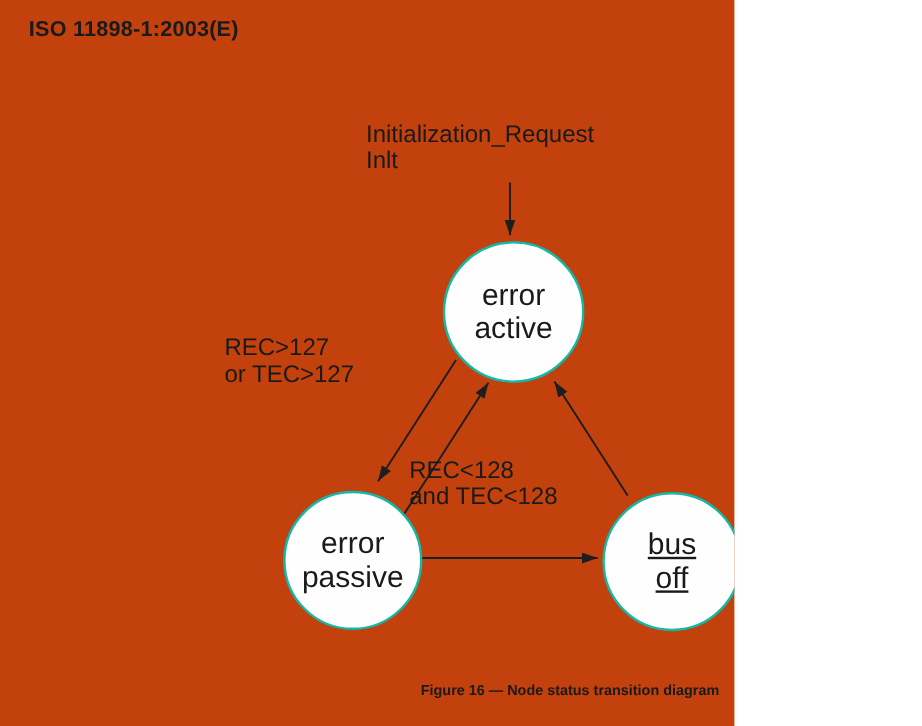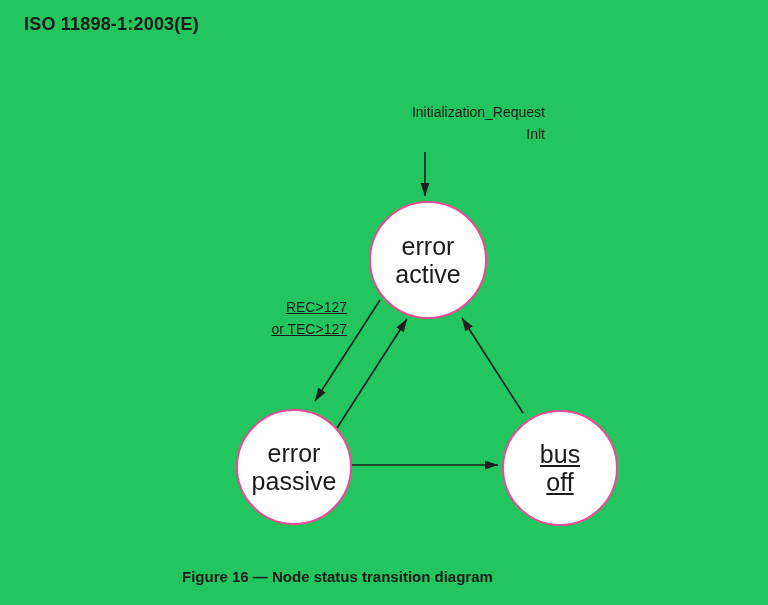--- a/index.html
+++ b/index.html
@@ -2,23 +2,23 @@
 <html><head>
 <meta charset="utf-8">
 <style>
   html, body {
     margin: 0;
     padding: 0;
     background: #ffffff;
   }
   .page {
     position: relative;
-    width: 768px;
+    width: 612px;
     height: 605px;
-    background: #22c55e;
+    background: #c2410c;
     font-family: "Liberation Sans", sans-serif;
     color: #1a1a1a;
     overflow: hidden;
   }
   .doc-header {
     position: absolute;
     left: 24px;
     top: 14px;
     font-size: 18px;
     font-weight: bold;
@@ -27,53 +27,53 @@
   }
   .arrow-layer {
     position: absolute;
     left: 0;
     top: 0;
     width: 768px;
     height: 605px;
   }
   .state {
     position: absolute;
-    border: 2px solid #ec4899;
+    border: 2px solid #14b8a6;
     border-radius: 50%;
     background: #fefefe;
     display: flex;
     align-items: center;
     justify-content: center;
     text-align: center;
     font-size: 25px;
     line-height: 28px;
     white-space: pre-line;
   }
   .state.error-active  { left: 369px; top: 201px; width: 114px; height: 114px; }
   .state.error-passive { left: 236px; top: 409px; width: 112px; height: 112px; }
   .state.bus-off       { left: 502px; top: 410px; width: 112px; height: 112px; text-decoration: underline; }
   .edge-label {
     position: absolute;
-    font-size: 14px;
+    font-size: 20px;
     line-height: 22px;
-    text-align: right;
+    text-align: left;
     white-space: pre-line;
   }
   .label-init     { left: 305px; top: 101px; width: 240px; }
-  .label-a2p      { left: 187px; top: 296px; width: 160px; text-decoration: underline; }
+  .label-a2p      { left: 187px; top: 279px; width: 160px; }
   .label-b2a      { left: 490px; top: 296px; width: 260px; }
   .label-p2a      { left: 341px; top: 381px; width: 180px; }
   .label-p2b      { left: 354px; top: 472px; width: 140px; }
   .fig-caption {
     position: absolute;
     left: 182px;
     top: 568px;
     width: 586px;
-    text-align: left;
-    font-size: 15px;
+    text-align: center;
+    font-size: 12px;
     font-weight: bold;
   }
 </style>
 </head>
 <body>
 
 <div class="page">
 
   <div class="doc-header">ISO 11898-1:2003(E)</div>
 
@@ -98,18 +98,20 @@
 
   <div class="state bus-off">bus
 off</div>
 
   <div class="edge-label label-init">Initialization_Request
 Inlt</div>
 
   <div class="edge-label label-a2p">REC&gt;127
 or TEC&gt;127</div>
 
+  <div class="edge-label label-p2a">REC&lt;128
+and TEC&lt;128</div>
 
 
 
   <div class="fig-caption">Figure 16 — Node status transition diagram</div>
 
 </div>
 
 </body></html>

